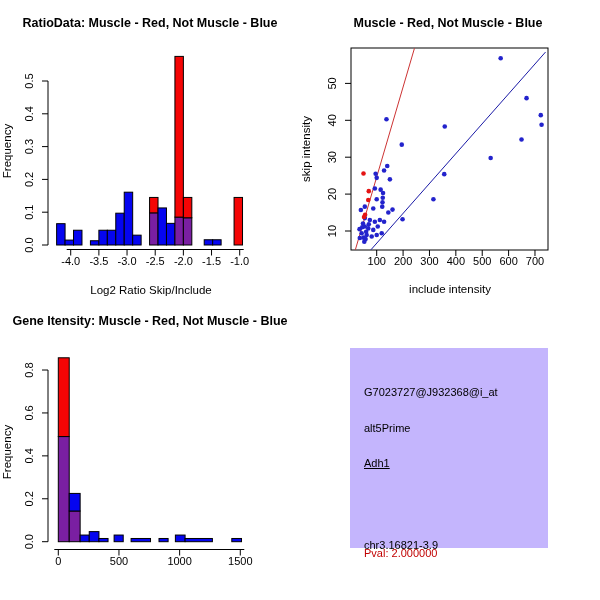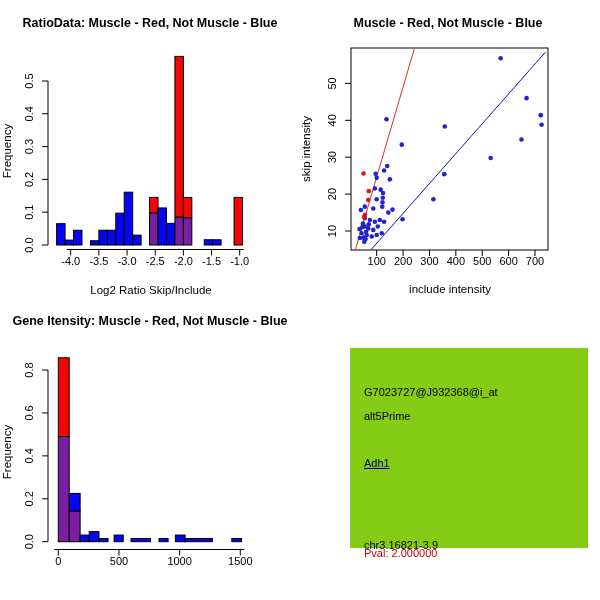--- a/index.html
+++ b/index.html
@@ -5,21 +5,21 @@
   html,body{margin:0;padding:0;background:#fff;}
   .canvas{position:relative;width:600px;height:580px;background:#ffffff;
           font-family:"Liberation Sans",sans-serif;overflow:hidden;}
   .chart-svg{position:absolute;}
   #ratio-svg{left:0;top:0;}
   #scatter-svg{left:300px;top:0;}
   #gene-svg{left:0;top:300px;}
   .info-panel{position:absolute;left:350px;top:348px;width:198px;height:200px;}
   .info-line{position:absolute;left:14px;font-size:11px;color:#000;white-space:nowrap;}
   .info-line.l1{top:38px;}
-  .info-line.l2{top:62px;}
+  .info-line.l2{top:74px;}
   .info-line.l3{top:109px;text-decoration:underline;}
   .info-line.l4{top:147px;margin-top:44px;}
   .info-line.l5{top:175px;}
   text{fill:#000;}
 </style>
 </head>
 <body>
 
 <div class="canvas">
   <svg id="ratio-svg" class="chart-svg" width="300" height="300">
@@ -223,20 +223,20 @@
         <rect x="98.94555" y="238.481" width="9.09975" height="3.218999999999994" fill="#0505F0" stroke="#000" stroke-width="1"></rect>
         <rect x="114.11179999999999" y="235.04739999999998" width="9.09975" height="6.652600000000007" fill="#0505F0" stroke="#000" stroke-width="1"></rect>
         <rect x="131.098" y="238.481" width="19.412799999999976" height="3.218999999999994" fill="#0505F0" stroke="#000" stroke-width="1"></rect>
         <rect x="159.0039" y="238.481" width="9.09975" height="3.218999999999994" fill="#0505F0" stroke="#000" stroke-width="1"></rect>
         <rect x="175.38344999999998" y="235.04739999999998" width="9.706400000000002" height="6.652600000000007" fill="#0505F0" stroke="#000" stroke-width="1"></rect>
         <rect x="185.08984999999998" y="238.481" width="27.29925" height="3.218999999999994" fill="#0505F0" stroke="#000" stroke-width="1"></rect>
         <rect x="231.8019" y="238.481" width="9.706399999999974" height="3.218999999999994" fill="#0505F0" stroke="#000" stroke-width="1"></rect>
       </g>
     </svg>
 
-  <div class="info-panel" id="info-panel" style="background: #84cc16; padding-left: 40px;">
+  <div class="info-panel" id="info-panel" style="background: #c4b5fd;">
     <div class="info-line l1">G7023727@J932368@i_at</div>
     <div class="info-line l2">alt5Prime</div>
     <div class="info-line l3">Adh1</div>
     <div class="info-line l4">chr3.16821-3.9</div>
     <div class="info-line l5" id="pval-line" style="color: rgb(192, 0, 0); margin-top: 24px;">Pval: 2.000000</div>
   </div>
 </div>
 
 </body></html>

